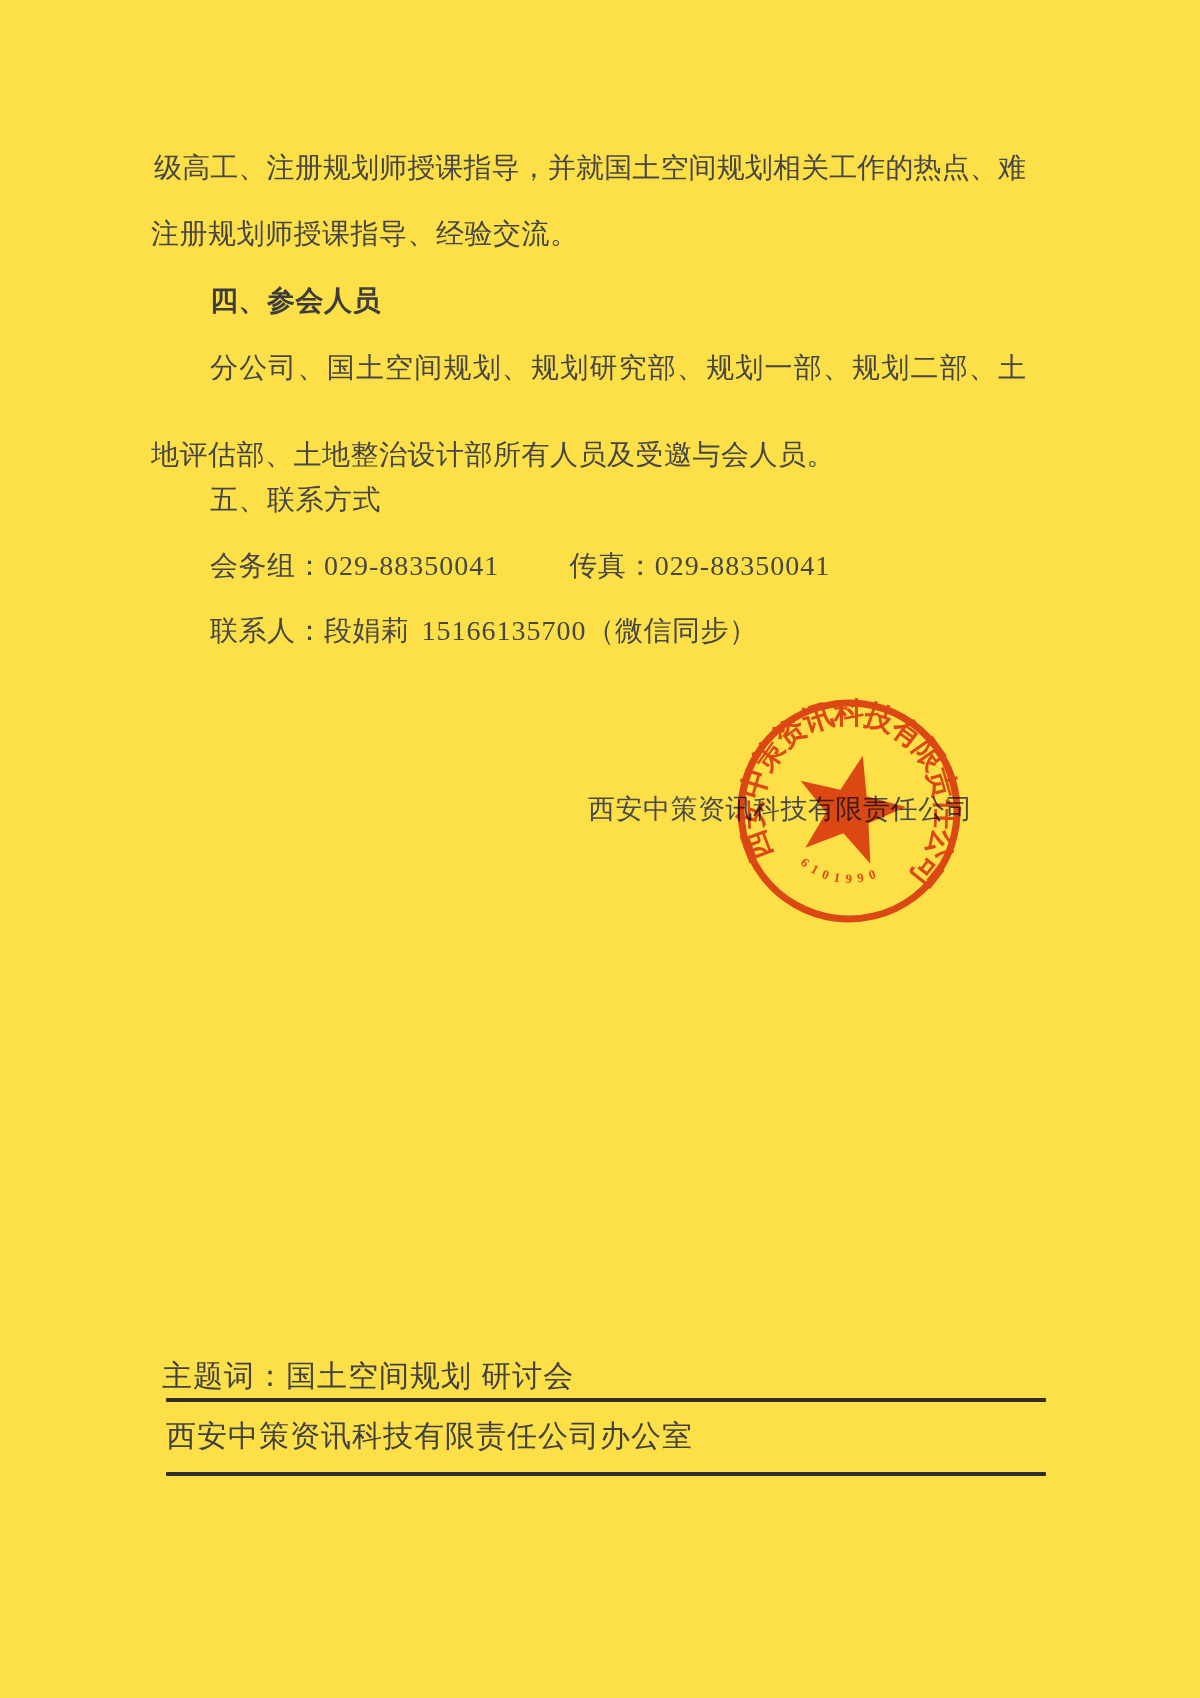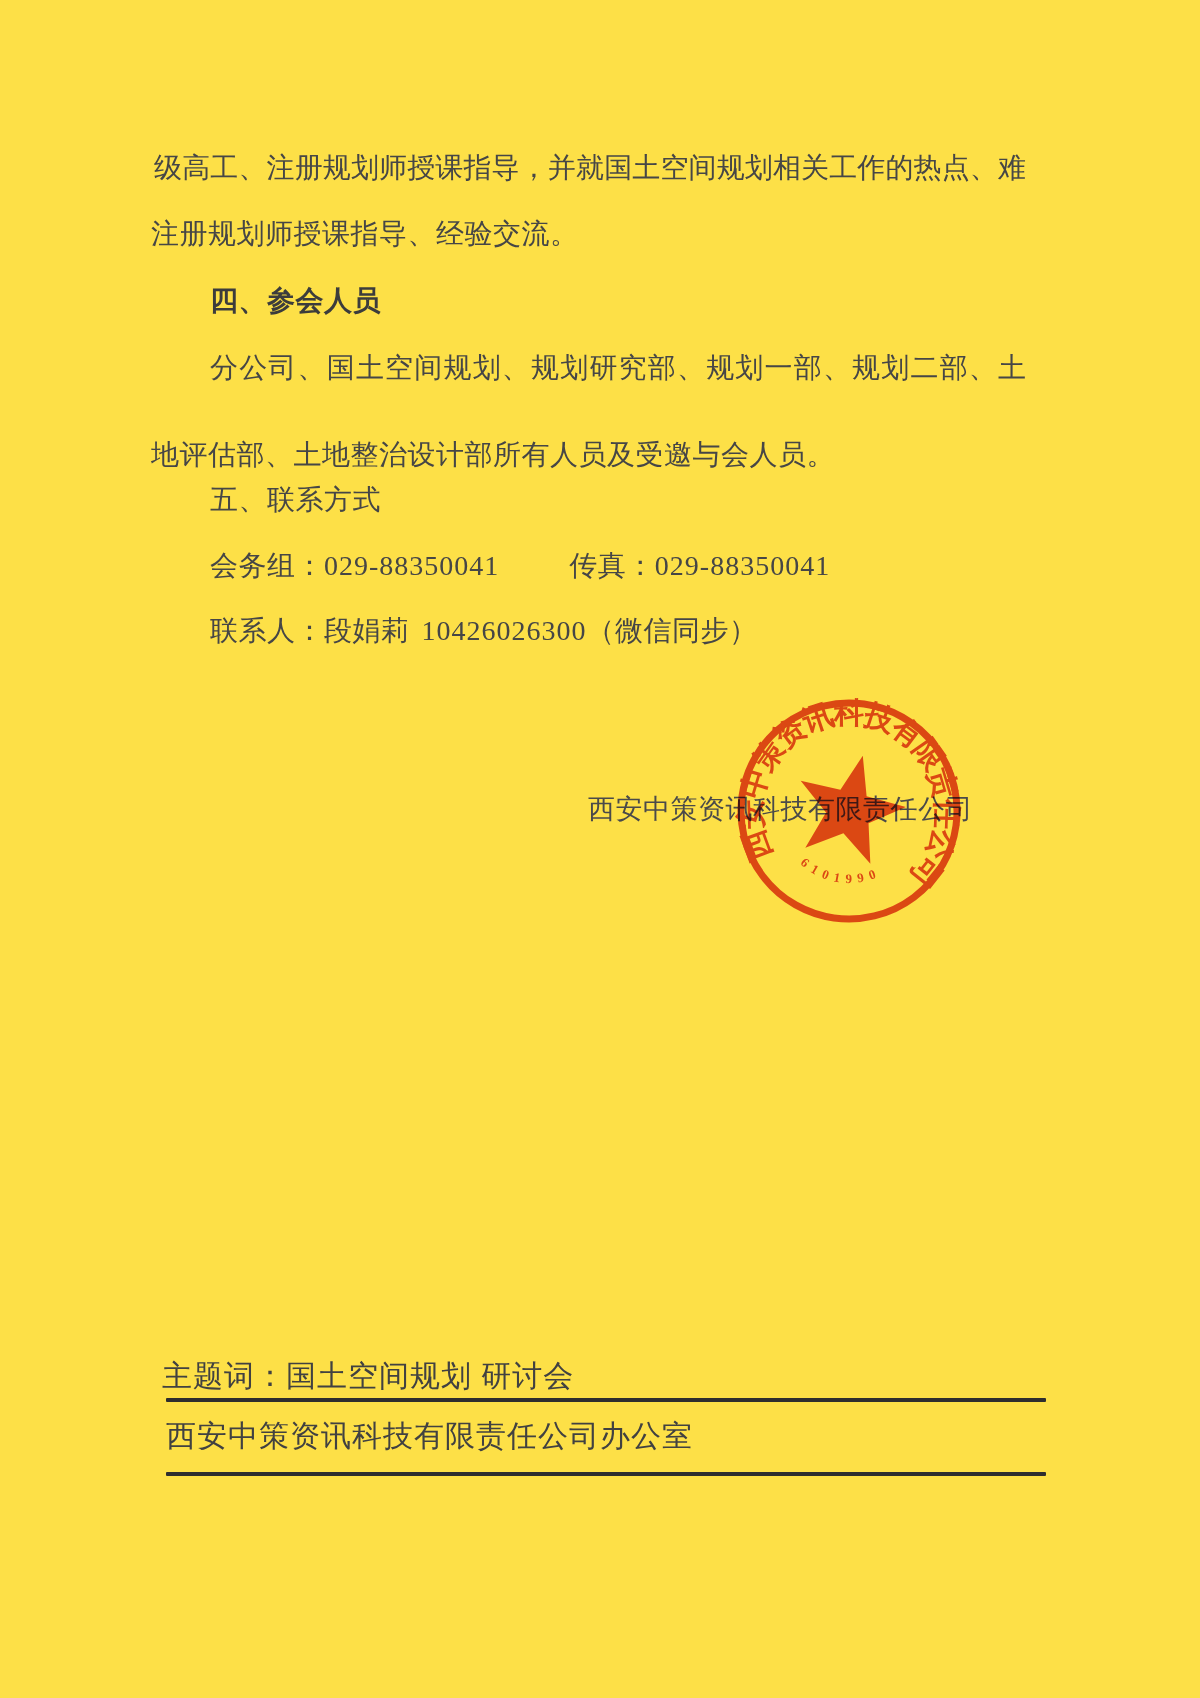--- a/index.html
+++ b/index.html
@@ -72,21 +72,21 @@
   <div class="bline just" style="left:210px; top:350px; width:816px;">分公司、国土空间规划、规划研究部、规划一部、规划二部、土</div>
   <div class="bline" style="left:151px; top:417px;margin-top:20px;">地评估部、土地整治设计部所有人员及受邀与会人员。</div>
 
   <div class="bline" style="left:210px; top:482px;">五、联系方式</div>
 
   <div class="bline" style="left:210px; top:548px;">
     <span>会务组：</span><span class="num">029-88350041</span><span class="gap"></span><span>传真：</span><span class="num">029-88350041</span>
   </div>
 
   <div class="bline" style="left:210px; top:613px;">
-    <span>联系人：</span><span>段娟莉</span><span style="display:inline-block;width:12px;"></span><span class="num">10426026300</span><span>（微信同步）</span>
+    <span>联系人：</span><span>段娟莉</span><span style="display:inline-block;width:12px;"></span><span class="num">15166135700</span><span>（微信同步）</span>
   </div>
 
   <div class="sig-company">西安中策资讯科技有限责任公司</div>
 
   <div class="seal">
     <svg viewBox="-116 -116 232 232" width="232" height="232">
       <g transform="rotate(8)">
         <circle r="108" fill="none" stroke="#d93a2a" stroke-width="7"></circle>
         <path id="ringPath" d="M -69.4 54.2 A 88 88 0 1 1 69.4 54.2" fill="none"></path>
         <text font-size="30" font-weight="bold" fill="#d93a2a" font-family="Liberation Sans, sans-serif">

